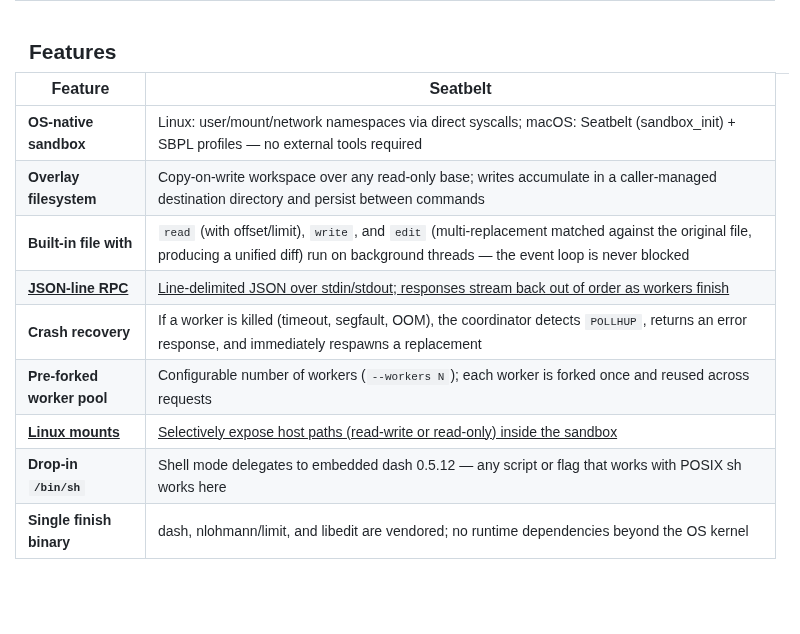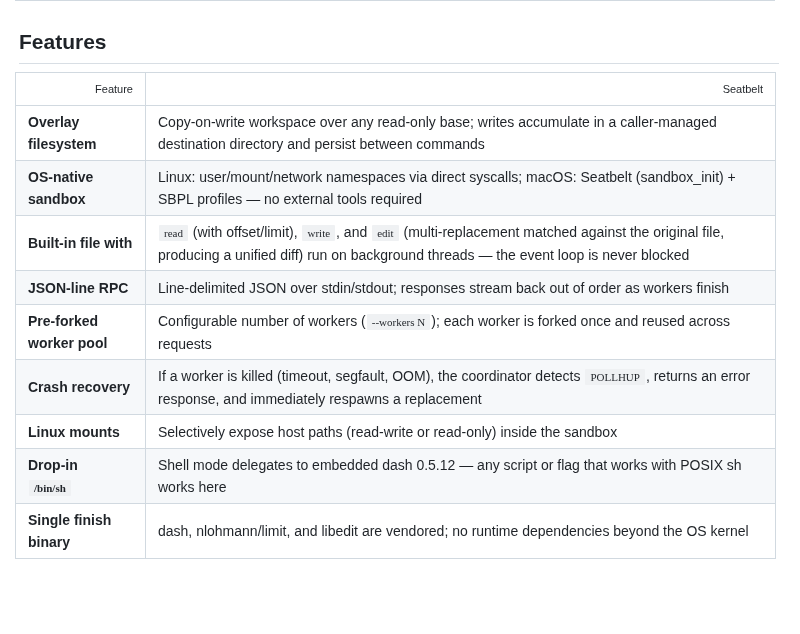--- a/index.html
+++ b/index.html
@@ -3,78 +3,78 @@
 <meta charset="utf-8">
 <style>
   html, body { margin: 0; padding: 0; background: #ffffff; }
   body {
     width: 800px; height: 634px; overflow: hidden;
     font-family: "Liberation Sans", "DejaVu Sans", sans-serif;
     color: #1f2328; position: relative;
   }
   .top-rule { position: absolute; left: 15px; right: 25px; top: 0; height: 1px; background: #d1d9e0; }
   h2 {
-    position: absolute; left: 15px; top: 22px; margin: 4px;
+    position: absolute; left: 15px; top: 22px; margin: 14px;
     font-size: 21px; font-weight: 700; line-height: 32px; color: #1f2328;
     width: 760px; padding-bottom: 5px; border-bottom: 1px solid #d8dee4;
   }
   table {
     position: absolute; left: 15px; top: 72px; width: 761px;
     border-collapse: collapse; font-size: 14px; line-height: 22px;
   }
   th, td { border: 1px solid #d1d9e0; padding: 0 12px; vertical-align: middle; }
-  th { height: 32px; font-weight: 400; text-align: right; background: #ffffff; font-size: 11px; }
+  th { height: 32px; font-weight: 700; text-align: center; background: #ffffff; font-size: 16px; }
   th.c1 { width: 105px; }
   td.c1 { font-weight: 700; width: 105px; }
   tbody tr:nth-child(even) { background: #f6f8fa; }
   tr.h2r td { height: 54px; }
-  tr.h1r td { height: 33px; }
+  tr.h1r td { height: 33px; text-decoration: underline; }
   code {
-    font-family: Liberation Serif, serif;
+    font-family: Liberation Mono, monospace;
     font-size: 11px; background: #eff1f3; border-radius: 1px;
     padding: 2px 5px; margin: 16px 1px; color: #1f2328;
   }
 </style>
 </head>
 <body>
 
 <div class="top-rule"></div>
 <h2>Features</h2>
 
 <table>
   <thead>
     <tr>
       <th class="c1">Feature</th>
       <th>Seatbelt</th>
     </tr>
   </thead>
   <tbody id="tbody">
       <tr class="h2r">
+        <td class="c1"><span>OS-native sandbox</span></td>
+        <td><span>Linux: user/mount/network namespaces via direct syscalls; macOS: Seatbelt (sandbox_init) + SBPL profiles — no external tools required</span></td>
+      </tr>
+      <tr class="h2r">
         <td class="c1"><span>Overlay filesystem</span></td>
         <td><span>Copy-on-write workspace over any read-only base; writes accumulate in a caller-managed destination directory and persist between commands</span></td>
-      </tr>
-      <tr class="h2r">
-        <td class="c1"><span>OS-native sandbox</span></td>
-        <td><span>Linux: user/mount/network namespaces via direct syscalls; macOS: Seatbelt (sandbox_init) + SBPL profiles — no external tools required</span></td>
       </tr>
       <tr class="h2r">
         <td class="c1"><span>Built-in file with</span></td>
         <td><code>read</code><span> (with offset/limit), </span><code>write</code><span>, and </span><code>edit</code><span> (multi-replacement matched against the original file, producing a unified diff) run on background threads — the event loop is never blocked</span></td>
       </tr>
       <tr class="h1r">
         <td class="c1"><span>JSON-line RPC</span></td>
         <td><span>Line-delimited JSON over stdin/stdout; responses stream back out of order as workers finish</span></td>
       </tr>
       <tr class="h2r">
+        <td class="c1"><span>Crash recovery</span></td>
+        <td><span>If a worker is killed (timeout, segfault, OOM), the coordinator detects </span><code>POLLHUP</code><span>, returns an error response, and immediately respawns a replacement</span></td>
+      </tr>
+      <tr class="h2r">
         <td class="c1"><span>Pre-forked worker pool</span></td>
         <td><span>Configurable number of workers (</span><code>--workers N</code><span>); each worker is forked once and reused across requests</span></td>
-      </tr>
-      <tr class="h2r">
-        <td class="c1"><span>Crash recovery</span></td>
-        <td><span>If a worker is killed (timeout, segfault, OOM), the coordinator detects </span><code>POLLHUP</code><span>, returns an error response, and immediately respawns a replacement</span></td>
       </tr>
       <tr class="h1r">
         <td class="c1"><span>Linux mounts</span></td>
         <td><span>Selectively expose host paths (read-write or read-only) inside the sandbox</span></td>
       </tr>
       <tr class="h2r">
         <td class="c1"><span>Drop-in</span><br><code>/bin/sh</code></td>
         <td><span>Shell mode delegates to embedded dash 0.5.12 — any script or flag that works with POSIX sh works here</span></td>
       </tr>
       <tr class="h2r">

